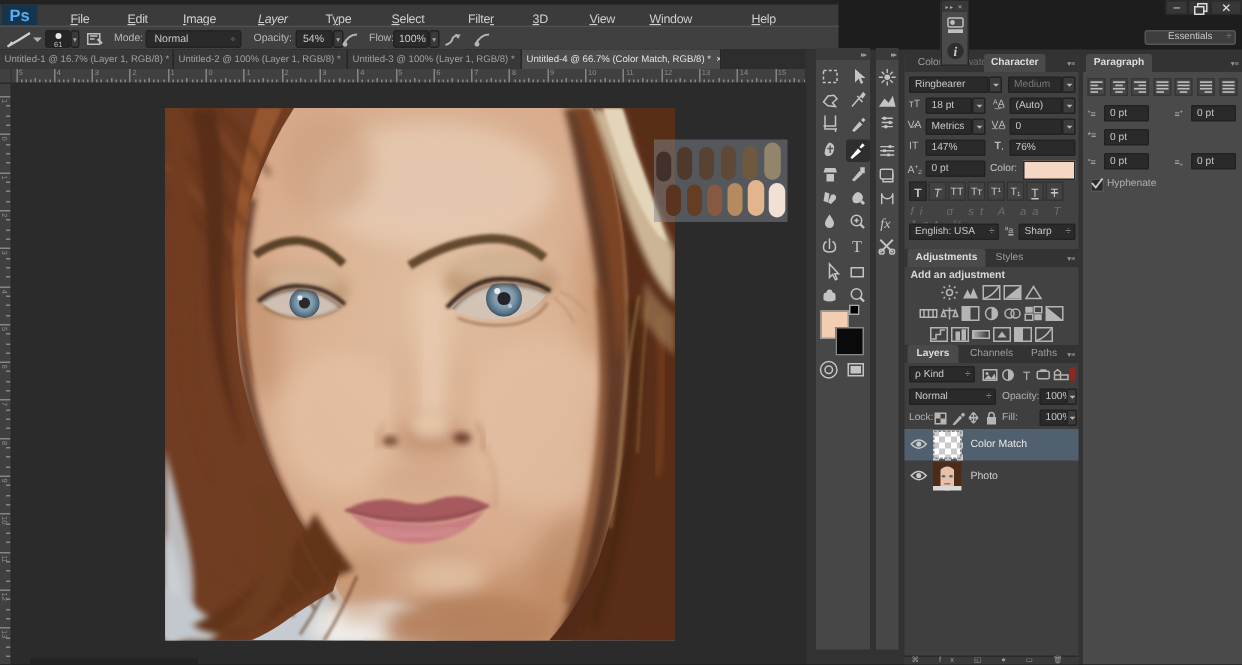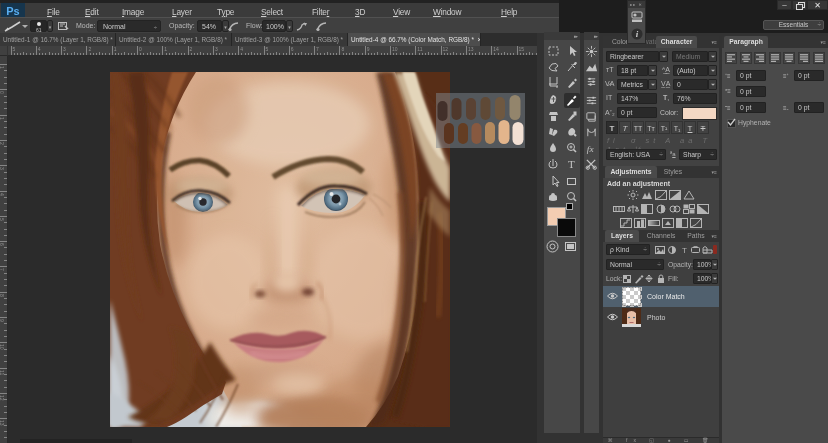--- a/index.html
+++ b/index.html
@@ -38,21 +38,21 @@
 svg{position:absolute;overflow:visible;}
 #photo{overflow:hidden;}
 </style></head>
 <body>
 <div id="titledark" class="abs"></div>
 <div id="menubar" class="abs">
  <div id="pslogo" class="abs">Ps</div>
  <div class="mi" style="left:47px;"><u>F</u>ile</div>
  <div class="mi" style="left:85px;"><u>E</u>dit</div>
  <div class="mi" style="left:122px;"><u>I</u>mage</div>
- <div class="mi" style="left:172px;"><u>L</u>ayer</div>
+ <div class="mi" style="left:172px;font-style:italic;"><u>L</u>ayer</div>
  <div class="mi" style="left:217px;">T<u>y</u>pe</div>
  <div class="mi" style="left:261px;"><u>S</u>elect</div>
  <div class="mi" style="left:312px;">Filte<u>r</u></div>
  <div class="mi" style="left:355px;"><u>3</u>D</div>
  <div class="mi" style="left:393px;"><u>V</u>iew</div>
  <div class="mi" style="left:433px;"><u>W</u>indow</div>
  <div class="mi" style="left:501px;"><u>H</u>elp</div>
 </div>
 <div id="optbar" class="abs">
  <svg style="left:4px;top:3px;" width="18" height="11" viewBox="0 0 18 11">

